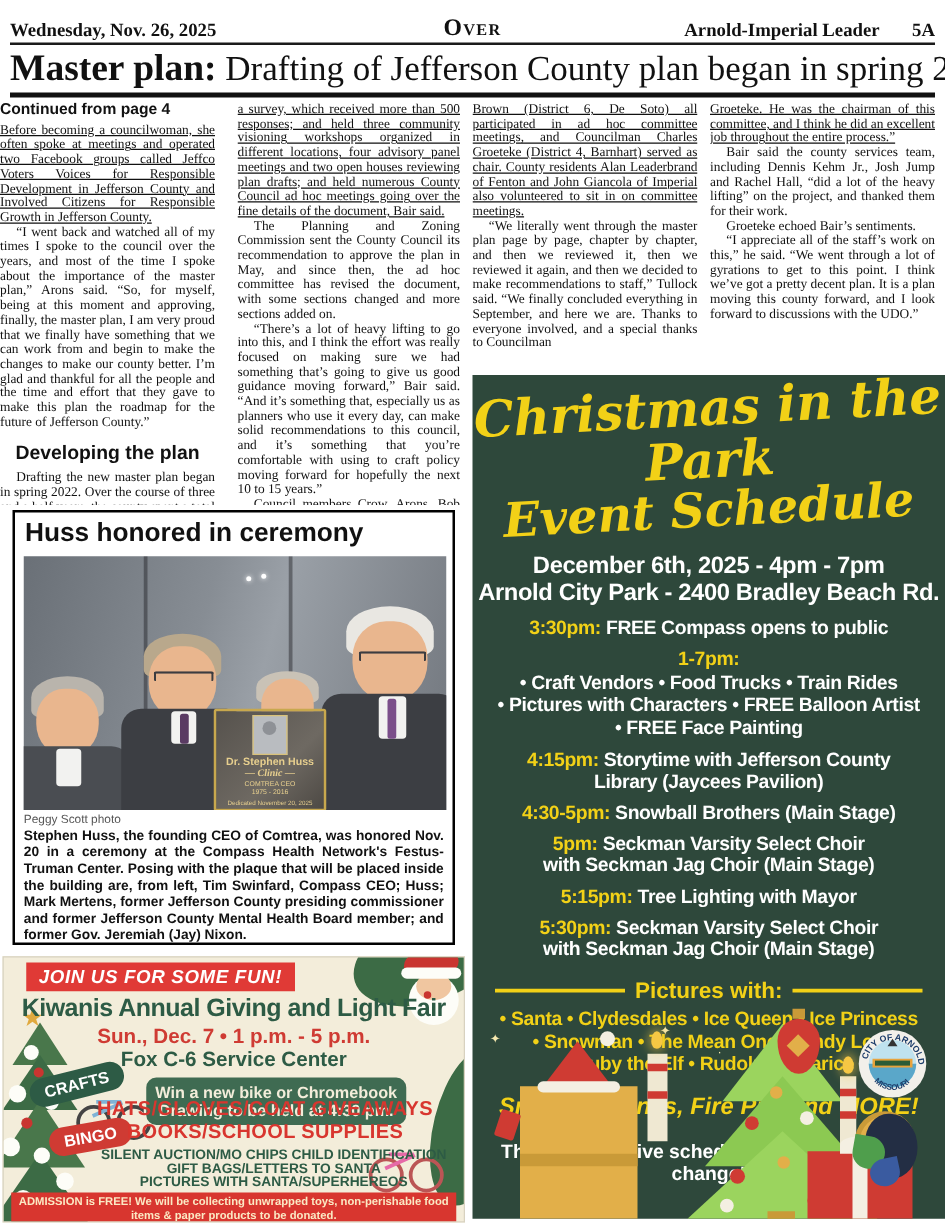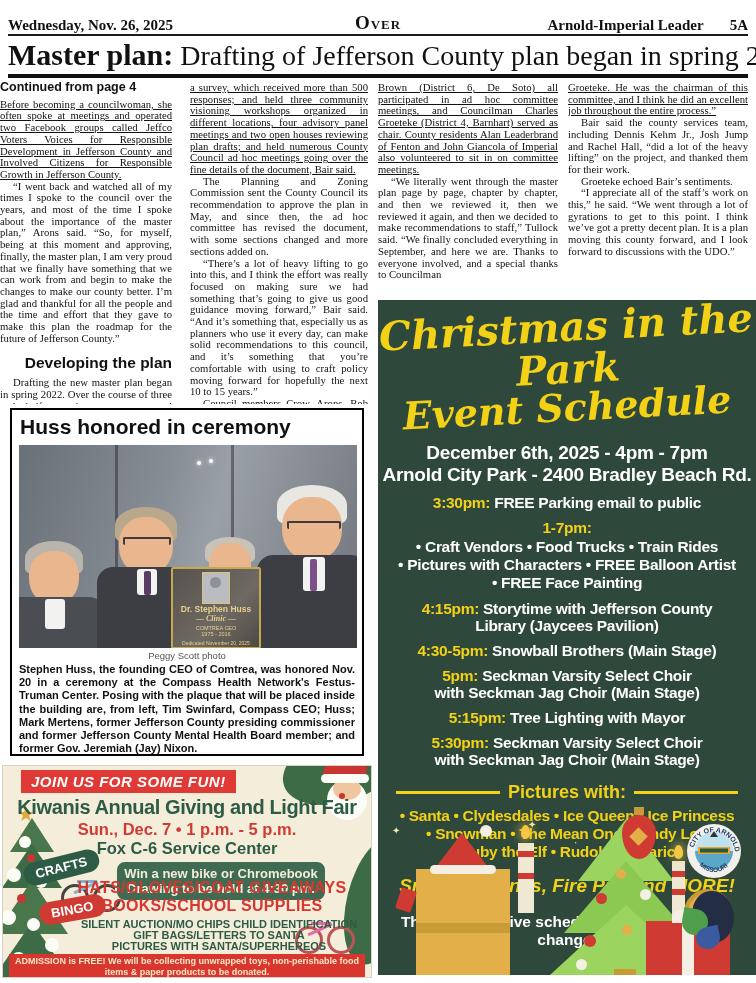--- a/index.html
+++ b/index.html
@@ -25,21 +25,21 @@
   .col{position:absolute;top:82px;font-size:10.7px;line-height:11.7px;text-align:justify;overflow:hidden;}
   #col1{left:0;width:172px;height:322px;}
   #col2{left:190px;width:178px;height:322px;}
   #col3{left:378px;width:180px;height:214px;}
   #col4{left:568px;width:180px;height:214px;}
   .cont-label{font-family:"Liberation Sans",sans-serif;font-weight:bold;font-size:12.5px;
               margin:0 0 5px 0;text-align:left;}
   .para{margin:0;text-indent:13px;}
   .para.nofirst{text-indent:0;text-decoration:underline;}
   .subhead{font-family:"Liberation Sans",sans-serif;font-weight:bold;font-size:15.5px;
-           margin:13px 0 8px 0;text-align:right;text-indent:0;}
+           margin:13px 0 8px 0;text-align:center;text-indent:0;}
 
   
   #huss-box{position:absolute;left:10px;top:408px;width:354px;height:348px;
             border:2px solid #000;background:#fff;padding:5px 7px;box-sizing:border-box;}
   .huss-title{font-family:"Liberation Sans",sans-serif;font-weight:bold;font-size:21px;margin:0 0 6px 1px;}
   #photo{position:relative;width:338px;height:203px;overflow:hidden;
          background:linear-gradient(105deg,#6a7077 0%,#878d94 40%,#9aa0a7 55%,#71767d 100%);}
   .panel-line{position:absolute;top:0;bottom:0;width:3px;background:rgba(30,32,36,.45);}
   .sparkle{position:absolute;width:4px;height:4px;border-radius:50%;background:#fff;box-shadow:0 0 4px #fff;}
   .man{position:absolute;}
@@ -57,21 +57,21 @@
   .plq-photo{width:26px;height:30px;margin:3px auto 1px auto;background:#b9bcc0;
              border:1px solid #d9c27a;position:relative;}
   .plq-photo:after{content:"";position:absolute;left:7px;top:4px;width:11px;height:11px;
                    border-radius:50%;background:#8e9196;}
   .plq-l1{font-size:8.5px;font-weight:bold;line-height:9px;}
   .plq-l2{font-size:8px;font-style:italic;font-weight:bold;line-height:9px;font-family:"Liberation Serif",serif;}
   .plq-l3{font-size:5.5px;line-height:6px;margin-top:2px;}
   .plq-l4{font-size:5.5px;line-height:6px;}
   .plq-l5{font-size:5px;line-height:6px;margin-top:3px;}
   .photo-credit{font-family:"Liberation Sans",sans-serif;font-size:9.5px;color:#555;
-                text-align:center;margin:2px 0 2px 0;}
+                text-align:left;margin:2px 0 2px 0;}
   .huss-caption{font-family:"Liberation Sans",sans-serif;font-weight:bold;font-size:11px;
                 line-height:13.2px;text-align:justify;margin:0;}
 
   
   #xmas-ad{position:absolute;left:378px;top:300px;width:378px;height:675px;
            background:#2e483b;color:#fff;overflow:hidden;
            font-family:"Liberation Sans",sans-serif;text-align:center;}
   .xa-title{font-family:"DejaVu Serif",serif;font-style:italic;font-weight:bold;
             color:#f2d117;transform:rotate(-3deg);}
   .xa-t1{font-size:40px;line-height:42px;margin-top:6px;}
@@ -269,21 +269,21 @@
   <div id="xmas-ad">
     <div class="xa-title xa-t1">Christmas in the Park</div>
     <div class="xa-title xa-t2">Event Schedule</div>
 
     <div class="xa-when">
       <div>December 6th, 2025 - 4pm - 7pm</div>
       <div>Arnold City Park - 2400 Bradley Beach Rd.</div>
     </div>
 
     <div class="xa-item">
-      <span class="xa-time">3:30pm:</span><span>  FREE Parking email to public</span>
+      <span class="xa-time">3:30pm:</span><span>  FREE Compass opens to public</span>
     </div>
     <div class="xa-item">
       <span class="xa-time">1-7pm:</span>
     </div>
     <div class="xa-bullets">
       <div>• Craft Vendors • Food Trucks • Train Rides</div>
       <div>• Pictures with Characters • FREE Balloon Artist</div>
       <div>• FREE Face Painting</div>
     </div>
     <div class="xa-item" style="margin-left:40px;margin-right:40px;">

